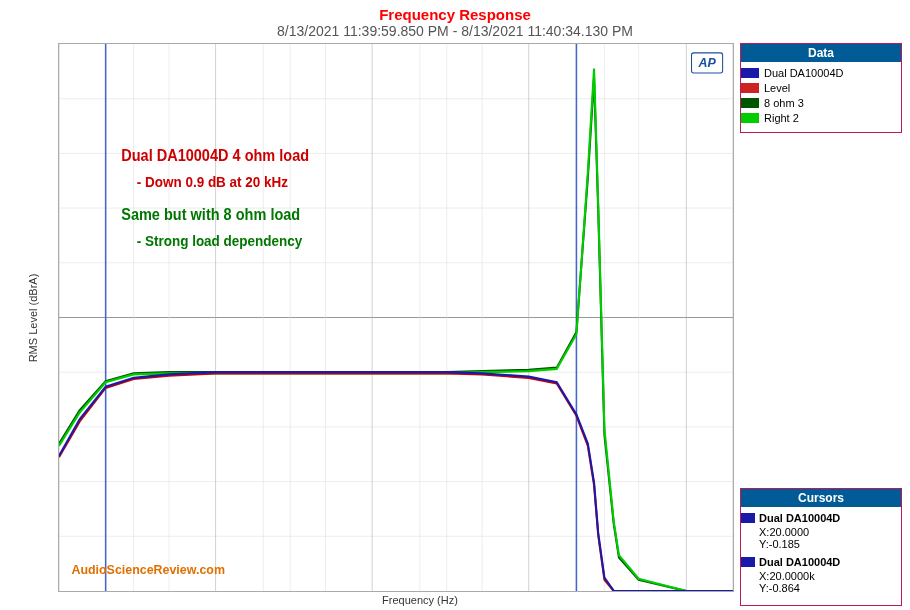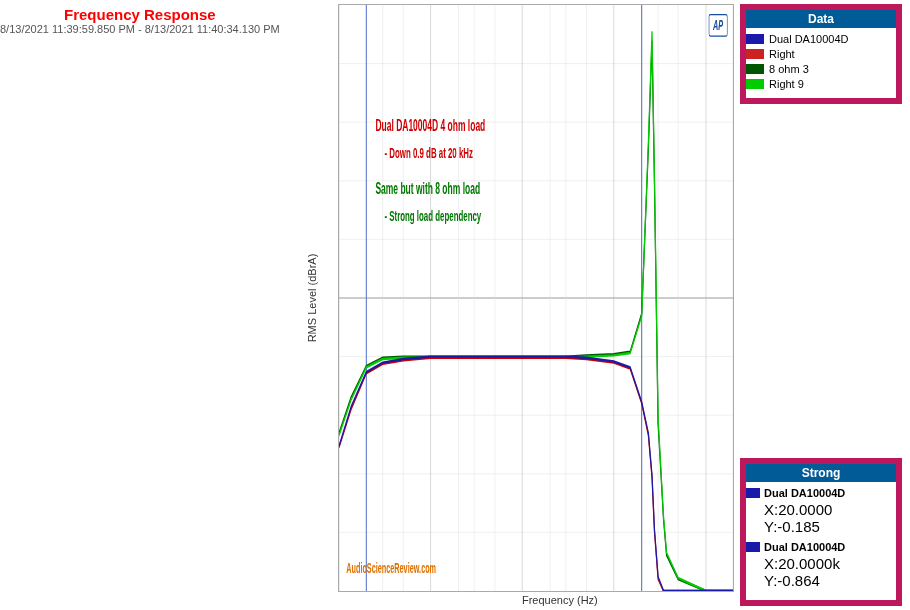--- a/index.html
+++ b/index.html
@@ -9,49 +9,49 @@
       background: #ffffff;
       font-family: Arial, sans-serif;
       overflow: hidden;
     }
     .main-container {
       width: 910px;
       height: 610px;
       background: #ffffff;
       position: relative;
       display: flex;
-      flex-direction: row;
+      flex-direction: column;
     }
     .title-area {
       text-align: center;
       padding-top: 6px;
     }
     .chart-title {
       color: #ff0000;
       font-size: 15px;
       font-weight: bold;
     }
     .chart-subtitle {
       color: #555;
-      font-size: 11px;
+      font-size: 14px;
       text-align: center;
     }
     .content-area {
       display: flex;
       flex: 1;
       padding: 4px 8px 4px 8px;
     }
     .right-panel {
       width: 162px;
       display: flex;
       flex-direction: column;
       gap: 6px;
     }
     .panel-box {
-      border: 6px solid #be185d;
+      border: 1px solid #be185d;
       background: #dce8f5;
     }
     .panel-header {
       background: #005b96;
       color: white;
       font-size: 12px;
       font-weight: bold;
       text-align: center;
       padding: 2px 4px;
     }
@@ -76,21 +76,21 @@
     }
     .cursor-header {
       display: flex;
       align-items: center;
       gap: 4px;
       font-size: 11px;
       font-weight: bold;
       margin-bottom: 2px;
     }
     .cursor-value {
-      font-size: 15px;
+      font-size: 11px;
       margin-left: 18px;
       color: #000;
     }
   </style>
 </head>
 <body>
 
 <div class="main-container">
   <div class="title-area">
     <div class="chart-title">Frequency Response</div>
@@ -321,35 +321,35 @@
 
       <div class="panel-box">
         <div class="panel-header">Data</div>
         <div class="panel-body">
           <div class="legend-item">
             <span class="legend-color" style="background:#1a1aaa;"></span>
             <span>Dual DA10004D</span>
           </div>
           <div class="legend-item">
             <span class="legend-color" style="background:#cc2222;"></span>
-            <span>Right</span>
+            <span>Level</span>
           </div>
           <div class="legend-item">
             <span class="legend-color" style="background:#005500;"></span>
             <span>8 ohm 3</span>
           </div>
           <div class="legend-item">
             <span class="legend-color" style="background:#00cc00;"></span>
-            <span>Right 9</span>
+            <span>Right 2</span>
           </div>
         </div>
       </div>
 
       <div class="panel-box" style="margin-top:auto;">
-        <div class="panel-header">Strong</div>
+        <div class="panel-header">Cursors</div>
         <div class="panel-body">
 
           <div class="cursor-section">
             <div class="cursor-header">
               <span style="width:14px;height:10px;background:#1a1aaa;display:inline-block;"></span>
               <span>Dual DA10004D</span>
             </div>
             <div class="cursor-value">X:20.0000</div>
             <div class="cursor-value">Y:-0.185</div>
           </div>

